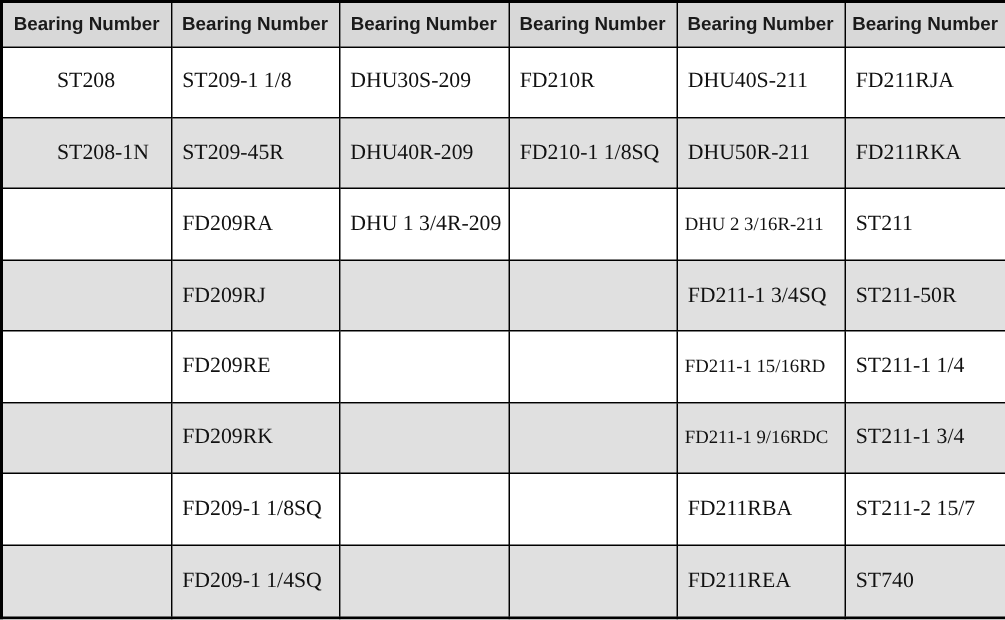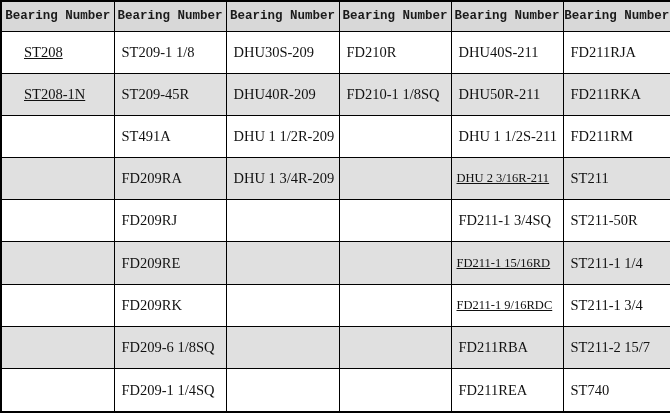--- a/index.html
+++ b/index.html
@@ -27,42 +27,40 @@
     box-sizing: border-box;
     white-space: nowrap;
     overflow: hidden;
     vertical-align: middle;
     padding: 0;
   }
   table.bearing-table thead tr {
     height: 30px;
   }
   table.bearing-table th {
-    font-family: Liberation Mono, monospace;
+    font-family: Liberation Sans, sans-serif;
     font-weight: bold;
     font-size: 12.5px;
     text-align: center;
     color: #1a1a1a;
     background: #d8d8d8;
   }
   table.bearing-table td {
     font-family: "Liberation Serif", "DejaVu Serif", serif;
     font-size: 14.5px;
     color: #111111;
     text-align: left;
     padding-left: 7px;
   }
   table.bearing-table td.col-0 {
-    padding-left: 22px;
-    text-decoration: underline;
+    padding-left: 36px;
   }
   table.bearing-table td.long {
     font-size: 12.5px;
     padding-left: 5px;
-    text-decoration: underline;
   }
   table.bearing-table tbody tr:nth-child(even) td {
     background: #e0e0e0;
   }
   table.bearing-table tbody tr:nth-child(odd) td {
     background: #ffffff;
   }
 </style>
 </head>
 <body>
@@ -99,28 +97,20 @@
         <tr>
           <td class="col-0">ST208-1N</td>
           <td class="col-1">ST209-45R</td>
           <td class="col-2">DHU40R-209</td>
           <td class="col-3">FD210-1 1/8SQ</td>
           <td class="col-4">DHU50R-211</td>
           <td class="col-5">FD211RKA</td>
         </tr>
         <tr>
           <td class="col-0"></td>
-          <td class="col-1">ST491A</td>
-          <td class="col-2">DHU 1 1/2R-209</td>
-          <td class="col-3"></td>
-          <td class="col-4">DHU 1 1/2S-211</td>
-          <td class="col-5">FD211RM</td>
-        </tr>
-        <tr>
-          <td class="col-0"></td>
           <td class="col-1">FD209RA</td>
           <td class="col-2">DHU 1 3/4R-209</td>
           <td class="col-3"></td>
           <td class="col-4 long">DHU 2 3/16R-211</td>
           <td class="col-5">ST211</td>
         </tr>
         <tr>
           <td class="col-0"></td>
           <td class="col-1">FD209RJ</td>
           <td class="col-2"></td>
@@ -139,21 +129,21 @@
         <tr>
           <td class="col-0"></td>
           <td class="col-1">FD209RK</td>
           <td class="col-2"></td>
           <td class="col-3"></td>
           <td class="col-4 long">FD211-1 9/16RDC</td>
           <td class="col-5">ST211-1 3/4</td>
         </tr>
         <tr>
           <td class="col-0"></td>
-          <td class="col-1">FD209-6 1/8SQ</td>
+          <td class="col-1">FD209-1 1/8SQ</td>
           <td class="col-2"></td>
           <td class="col-3"></td>
           <td class="col-4">FD211RBA</td>
           <td class="col-5">ST211-2 15/7</td>
         </tr>
         <tr>
           <td class="col-0"></td>
           <td class="col-1">FD209-1 1/4SQ</td>
           <td class="col-2"></td>
           <td class="col-3"></td>

